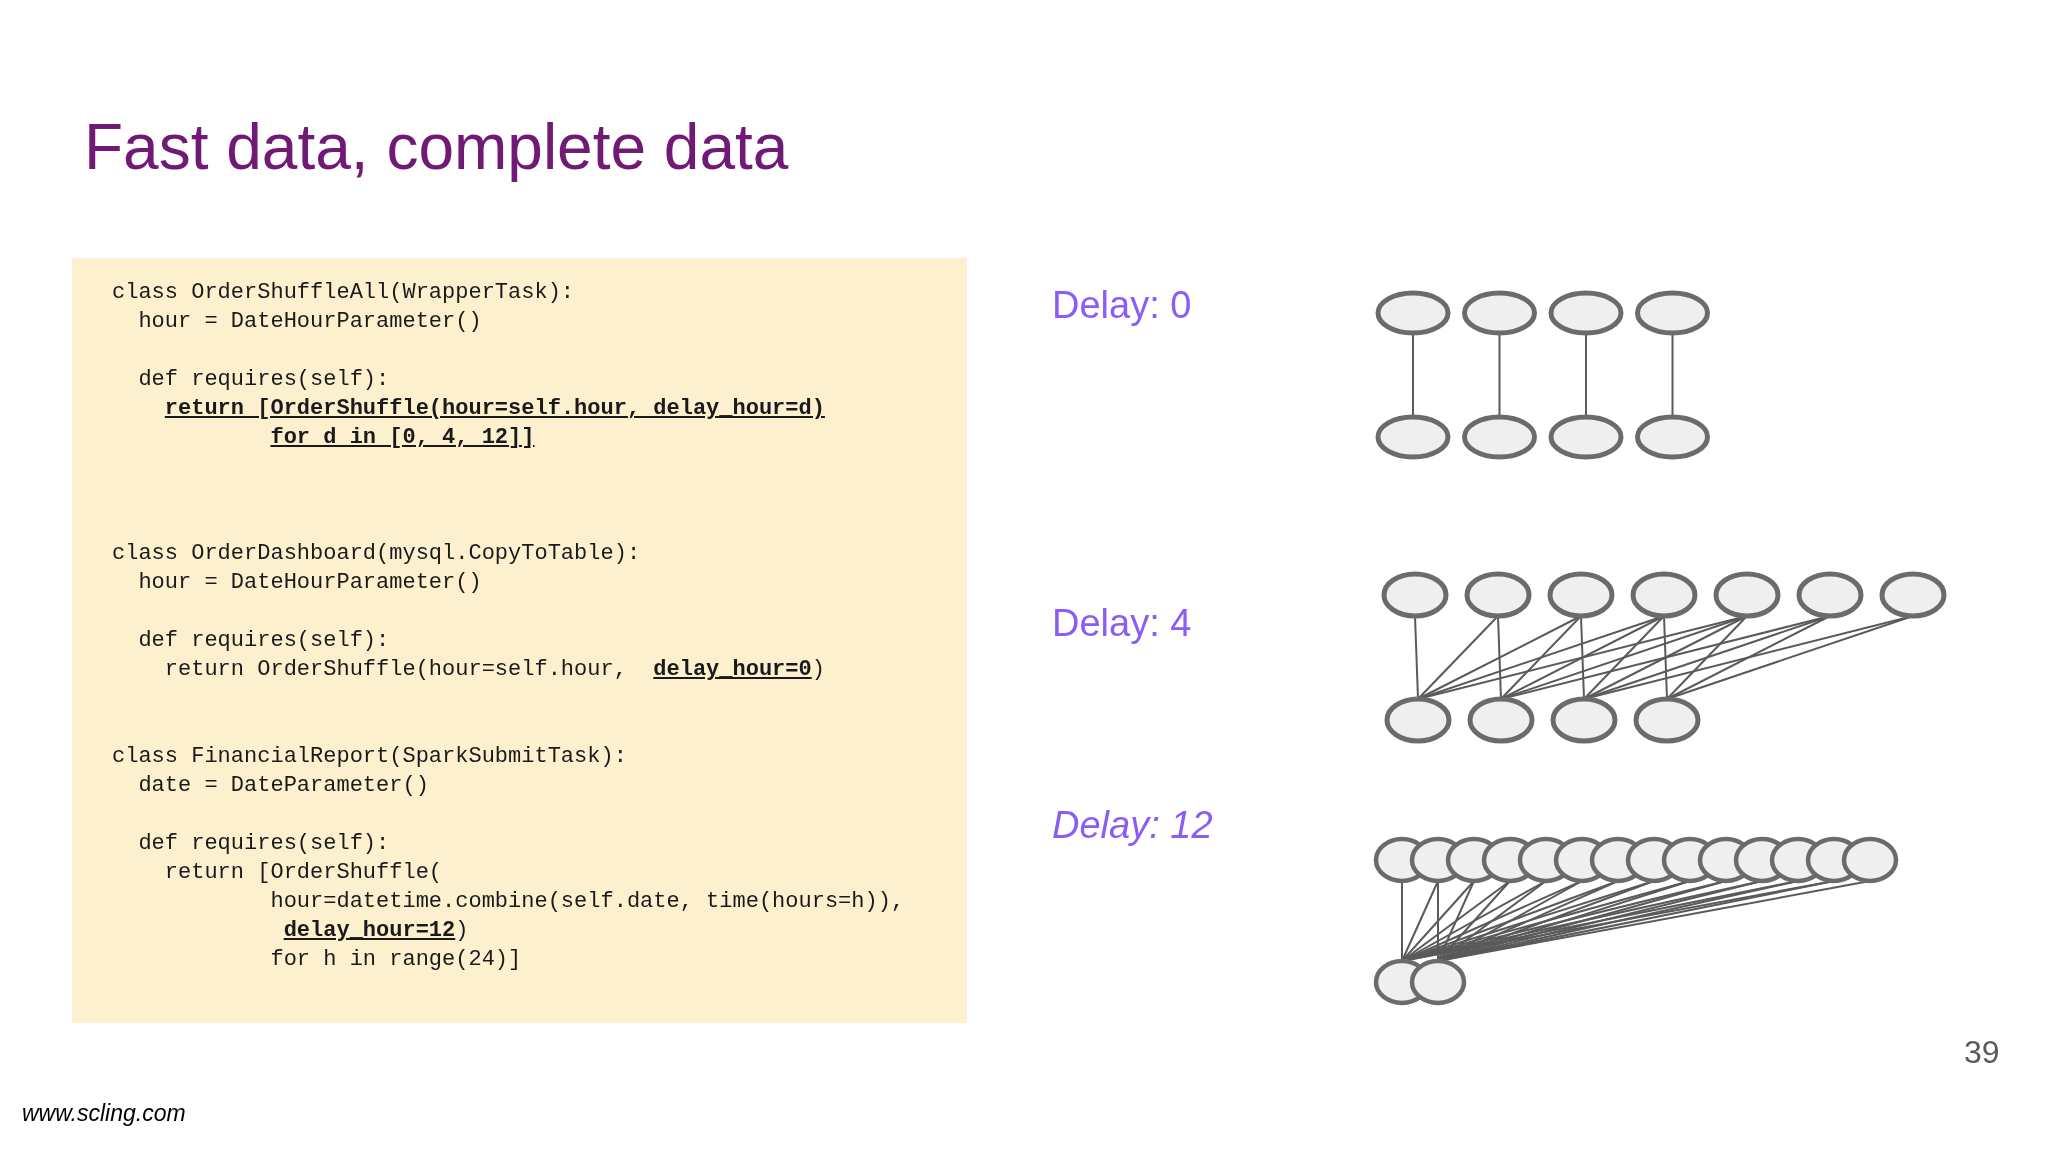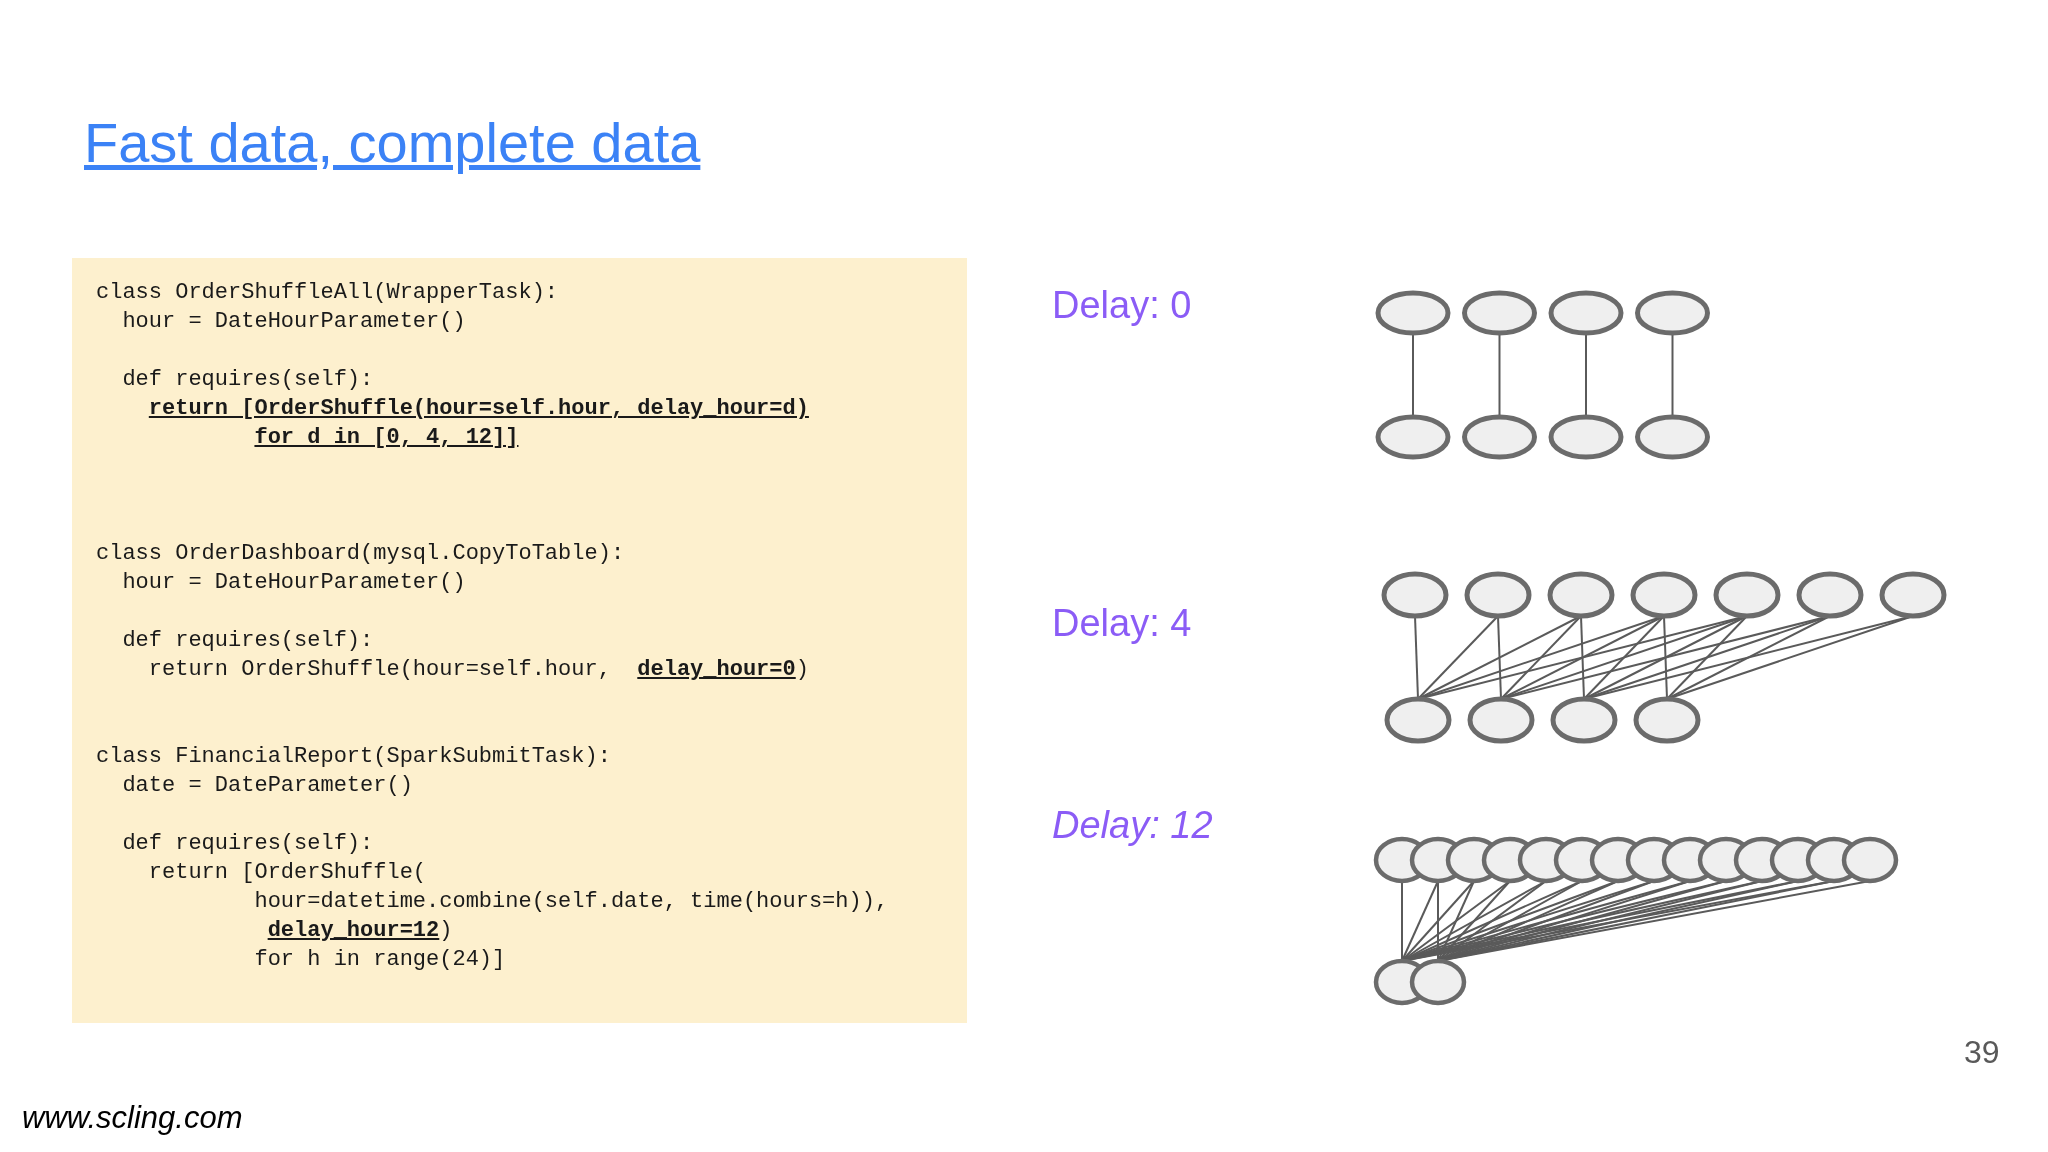--- a/index.html
+++ b/index.html
@@ -1,28 +1,28 @@
 <!DOCTYPE html>
 <html><head>
 <meta charset="utf-8">
 <style>
   html,body{margin:0;padding:0;background:#ffffff;}
   .slide{position:relative;width:2048px;height:1152px;background:#ffffff;overflow:hidden;
          font-family:"Liberation Sans", sans-serif;}
-  .title{position:absolute;left:84px;top:110px;font-size:56px;font-weight:400;color:#3b82f6;
-         letter-spacing:0px;white-space:nowrap;text-decoration:underline;}
+  .title{position:absolute;left:84px;top:110px;font-size:64px;font-weight:400;color:#701a75;
+         letter-spacing:0px;white-space:nowrap;}
   .code-block{position:absolute;left:72px;top:258px;width:895px;height:765px;box-sizing:border-box;
-              padding:20px 24px;}
+              padding:20px 40px;}
   .code-pre{margin:0;font-family:"Liberation Mono","DejaVu Sans Mono",monospace;
             font-size:22px;line-height:29px;color:#1a1a1a;white-space:pre;}
   .code-line{height:29px;white-space:pre;}
   .code-line .b{font-weight:bold;text-decoration:underline;}
   .delay-label{position:absolute;font-size:38px;color:#8b5cf6;white-space:nowrap;}
   .dag-svg{position:absolute;left:0;top:0;width:2048px;height:1152px;pointer-events:none;}
-  .footer{position:absolute;left:22px;top:1100px;font-size:31px;font-style:italic;color:#000;}
+  .footer{position:absolute;left:22px;top:1100px;font-size:23px;font-style:italic;color:#000;}
   .page-number{position:absolute;left:1964px;top:1034px;font-size:32px;}
 </style>
 </head>
 <body>
 
 <div class="slide">
 
   <div class="title">Fast data, complete data</div>
 
   <div class="code-block" style="background: rgb(253, 240, 206);">

